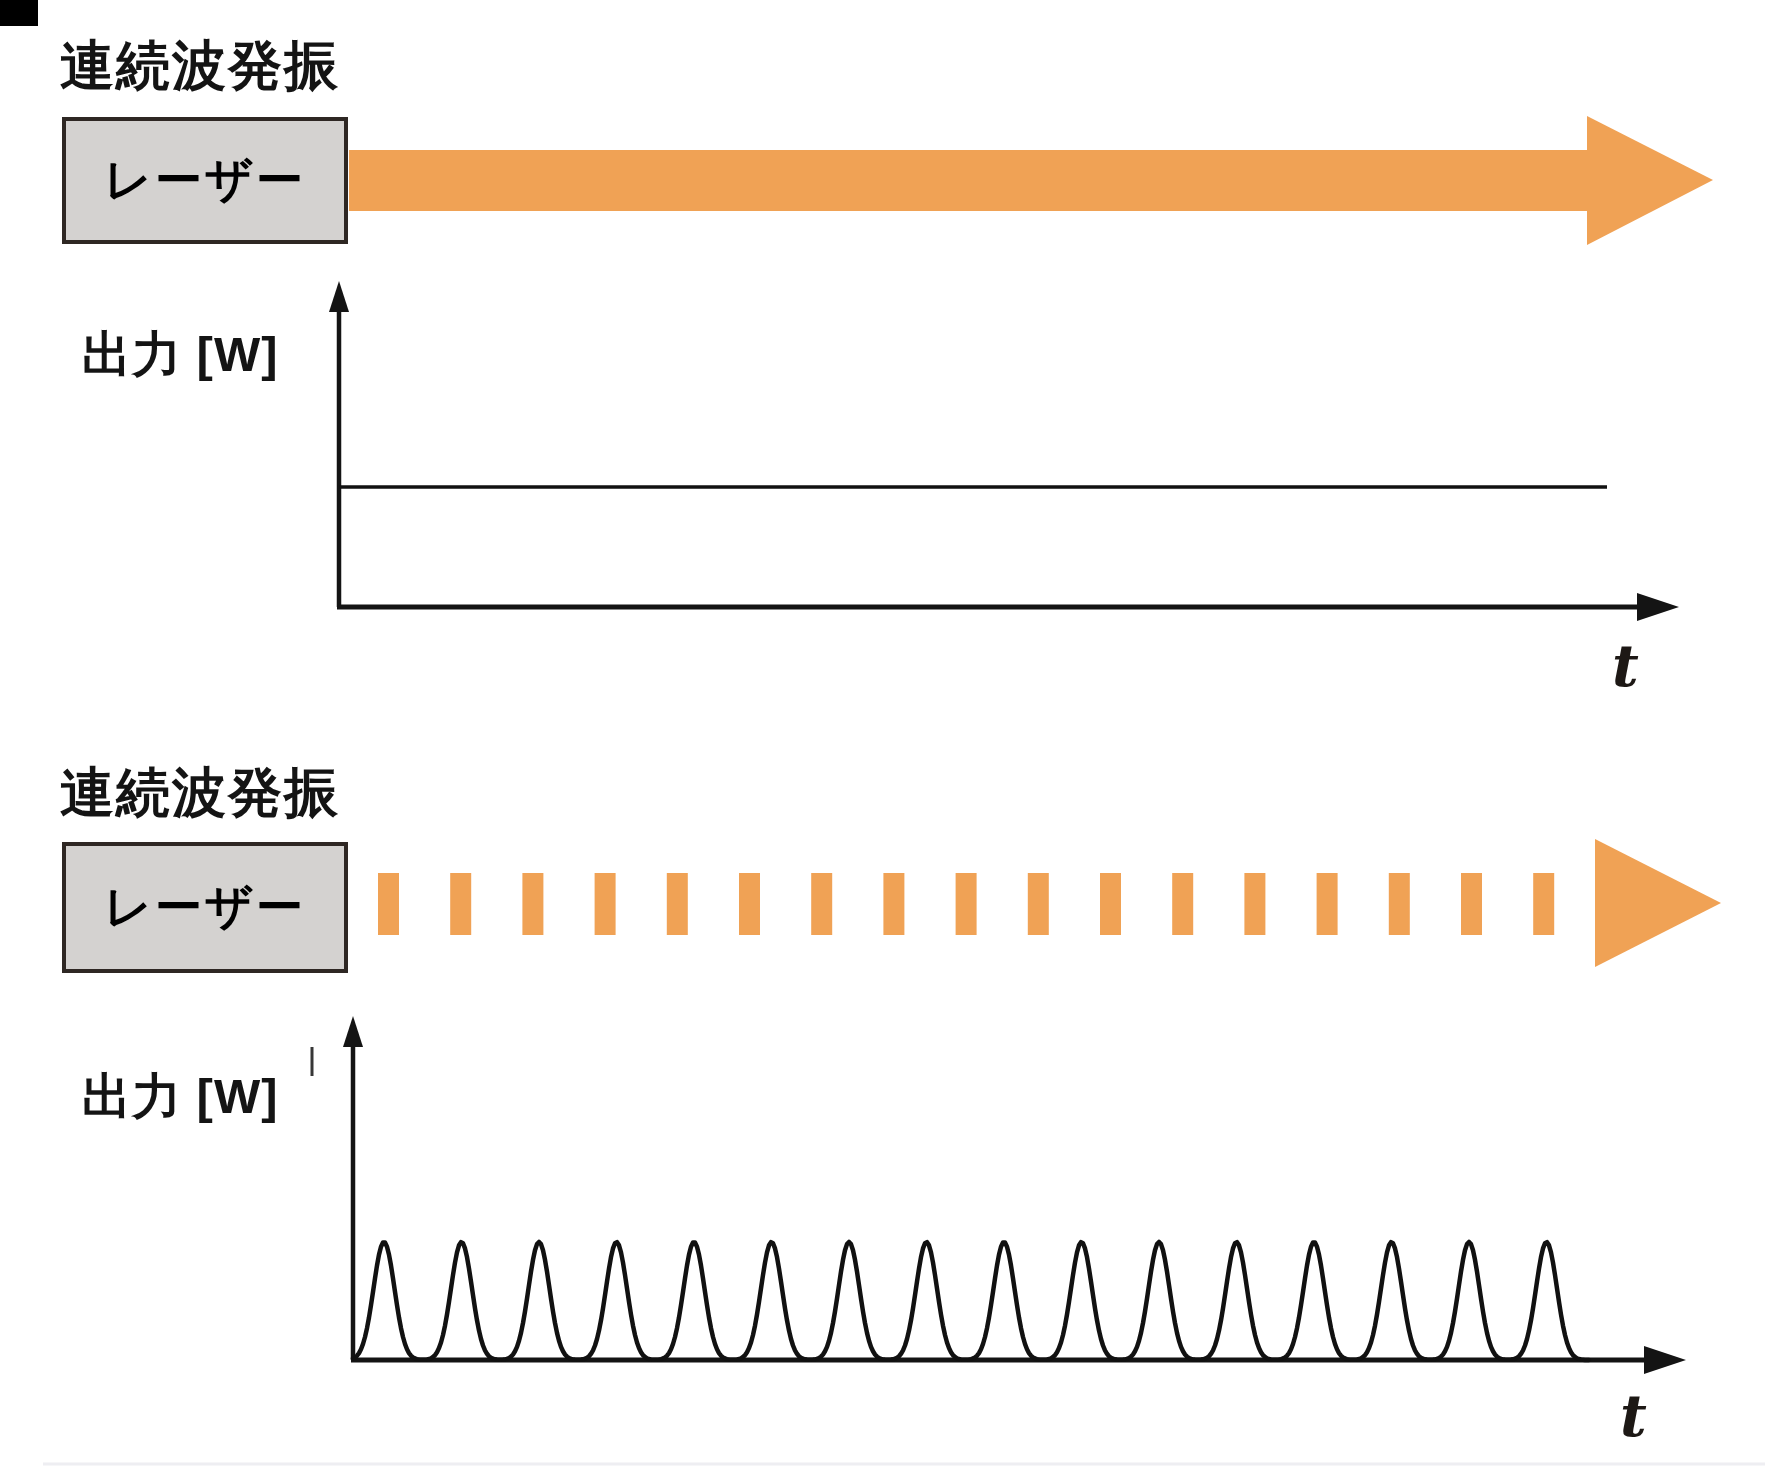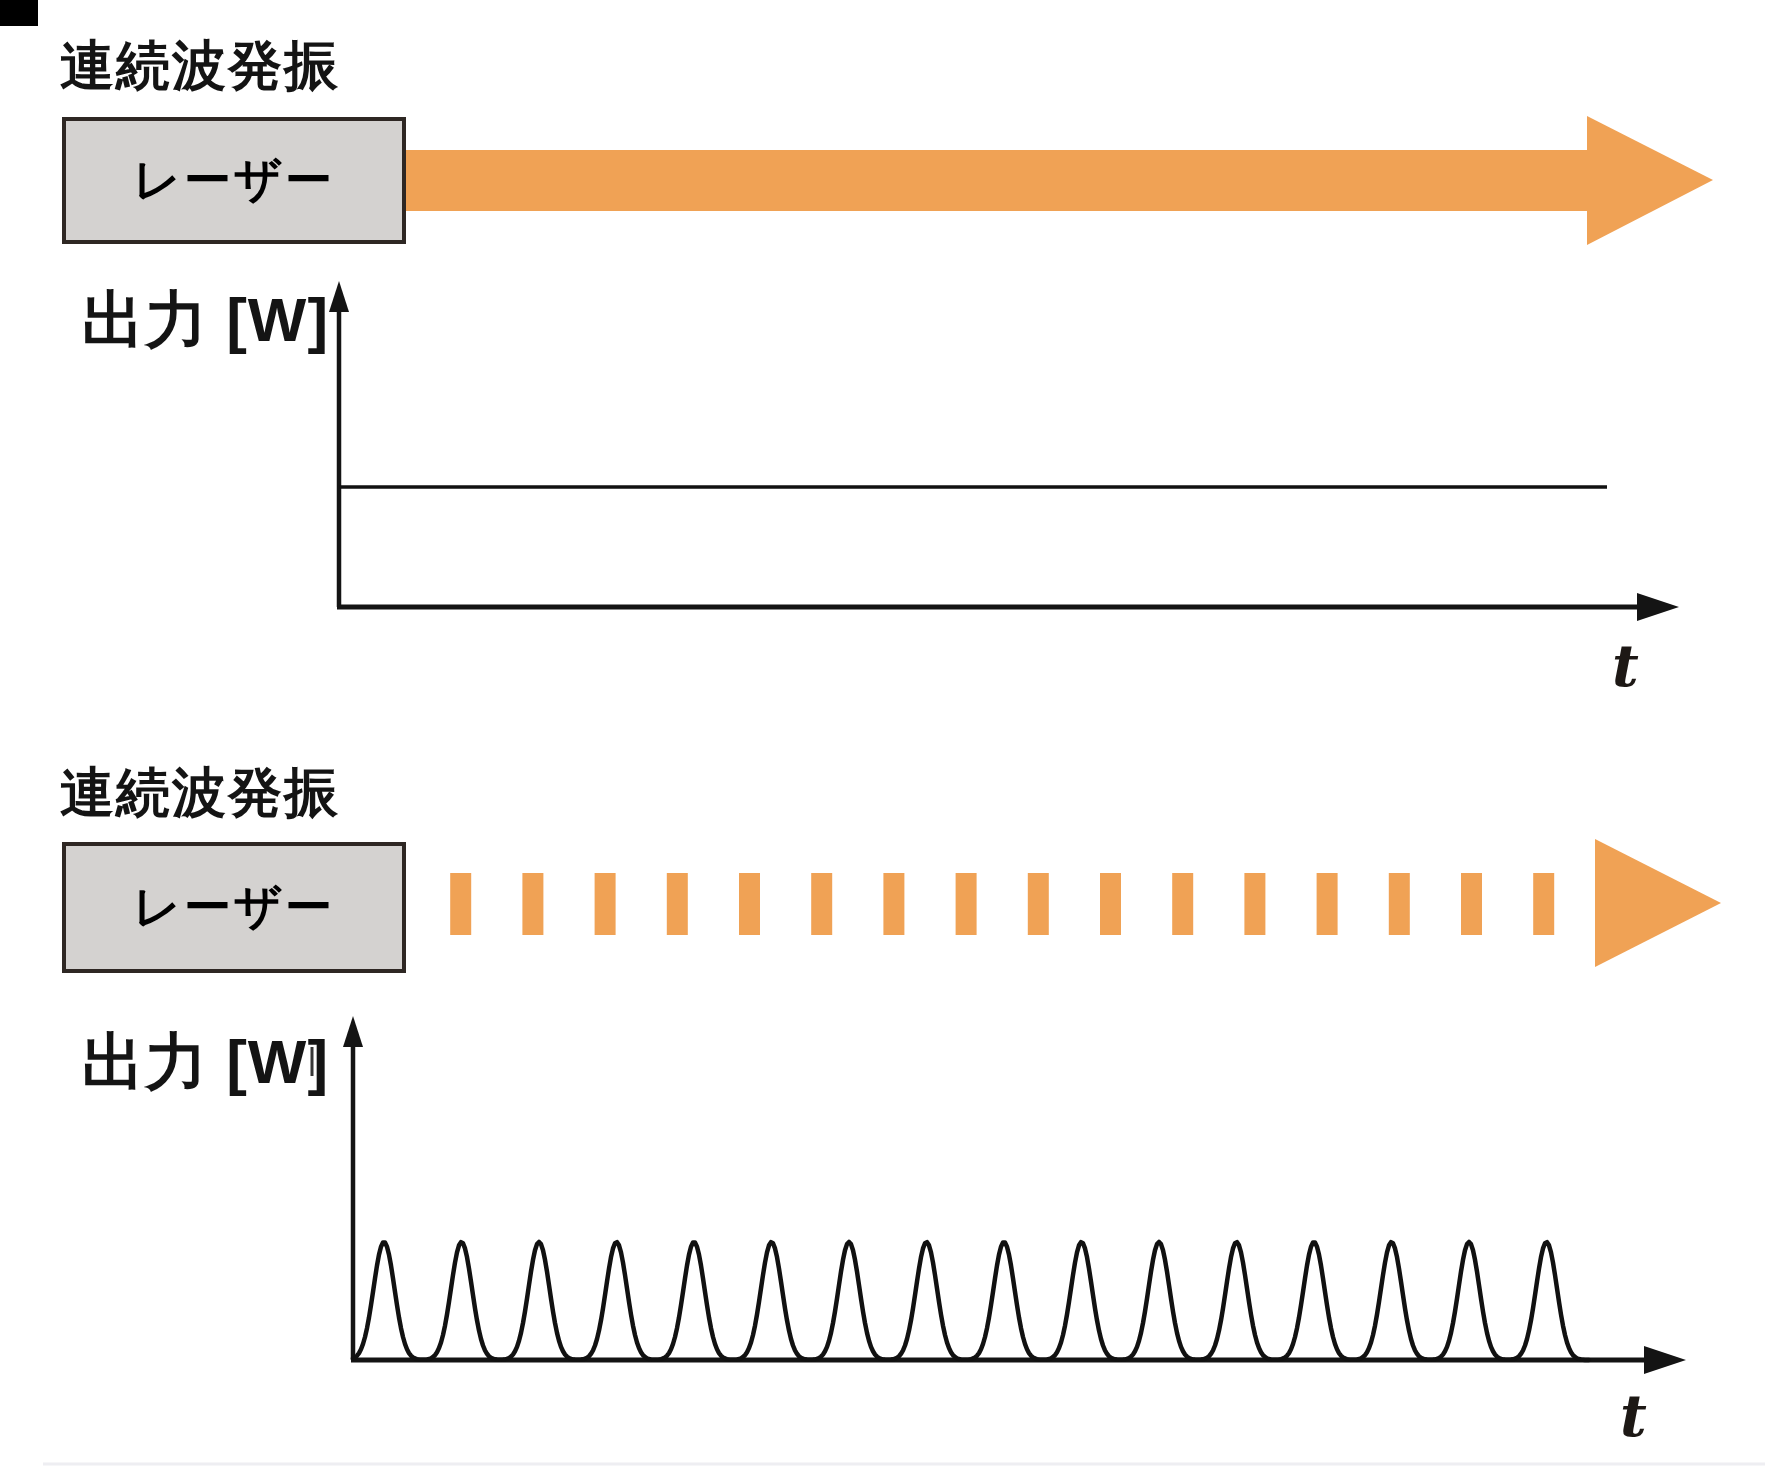--- a/index.html
+++ b/index.html
@@ -22,33 +22,33 @@
   .section-title{
     position:absolute;
     font-size:54px;
     font-weight:bold;
     color:var(--ink);
     letter-spacing:2px;
     white-space:nowrap;
   }
   .laser-box{
     position:absolute;
-    left:62px;width:344px;
+    left:62px;width:286px;
     background:var(--box-fill);
     border:4px solid var(--box-border);
     box-sizing:border-box;
     display:flex;align-items:center;justify-content:center;
   }
   .laser-box .label{
     font-size:47px;font-weight:bold;color:#000;letter-spacing:3px;white-space:nowrap;
   }
   .axis-ylabel{
     position:absolute;
-    font-size:62px;font-weight:bold;color:var(--ink);
-    white-space:nowrap;letter-spacing:1px;
+    font-size:49px;font-weight:bold;color:var(--ink);
+    white-space:nowrap;letter-spacing:1px;margin-top:44px;
   }
   .axis-xlabel{
     position:absolute;
     font-family:"DejaVu Serif","Liberation Serif",serif;
     font-style:italic;font-weight:bold;
     font-size:58px;color:#1d1815;
   }
   svg.linework{position:absolute;left:0;top:0;}
   .beam-fill{fill:var(--beam-orange);}
   .axis-stroke{stroke:var(--ink);fill:none;}

